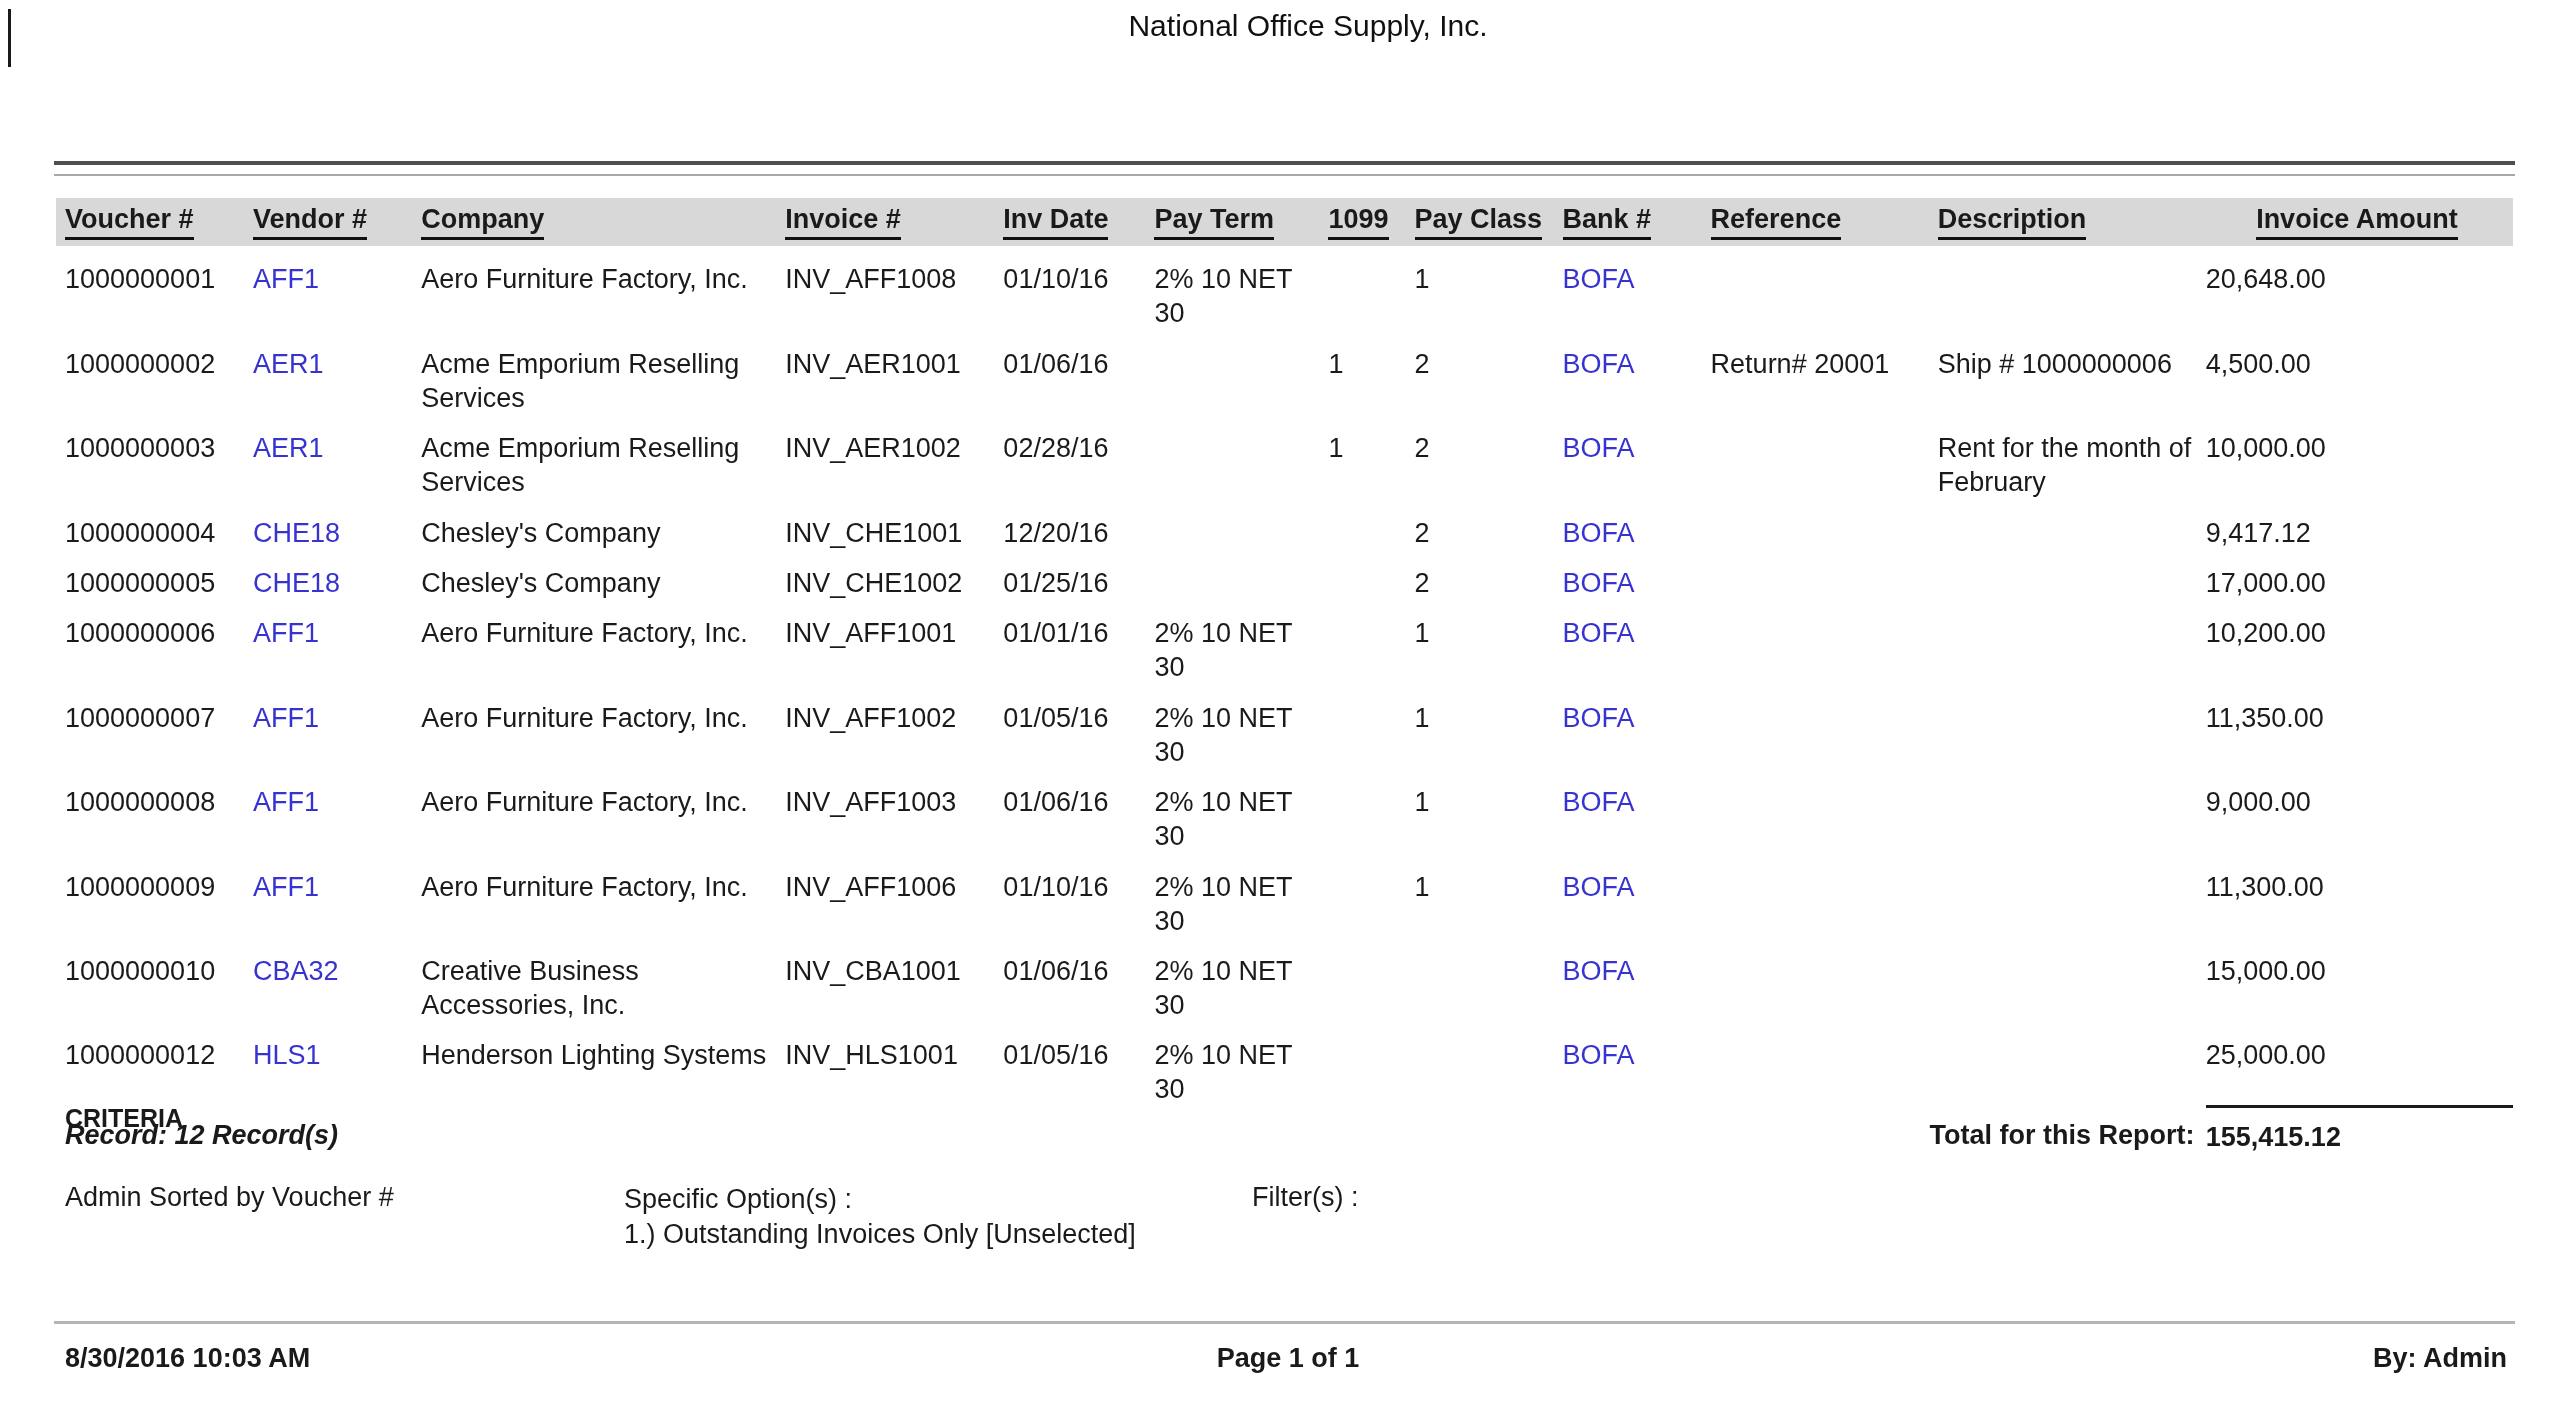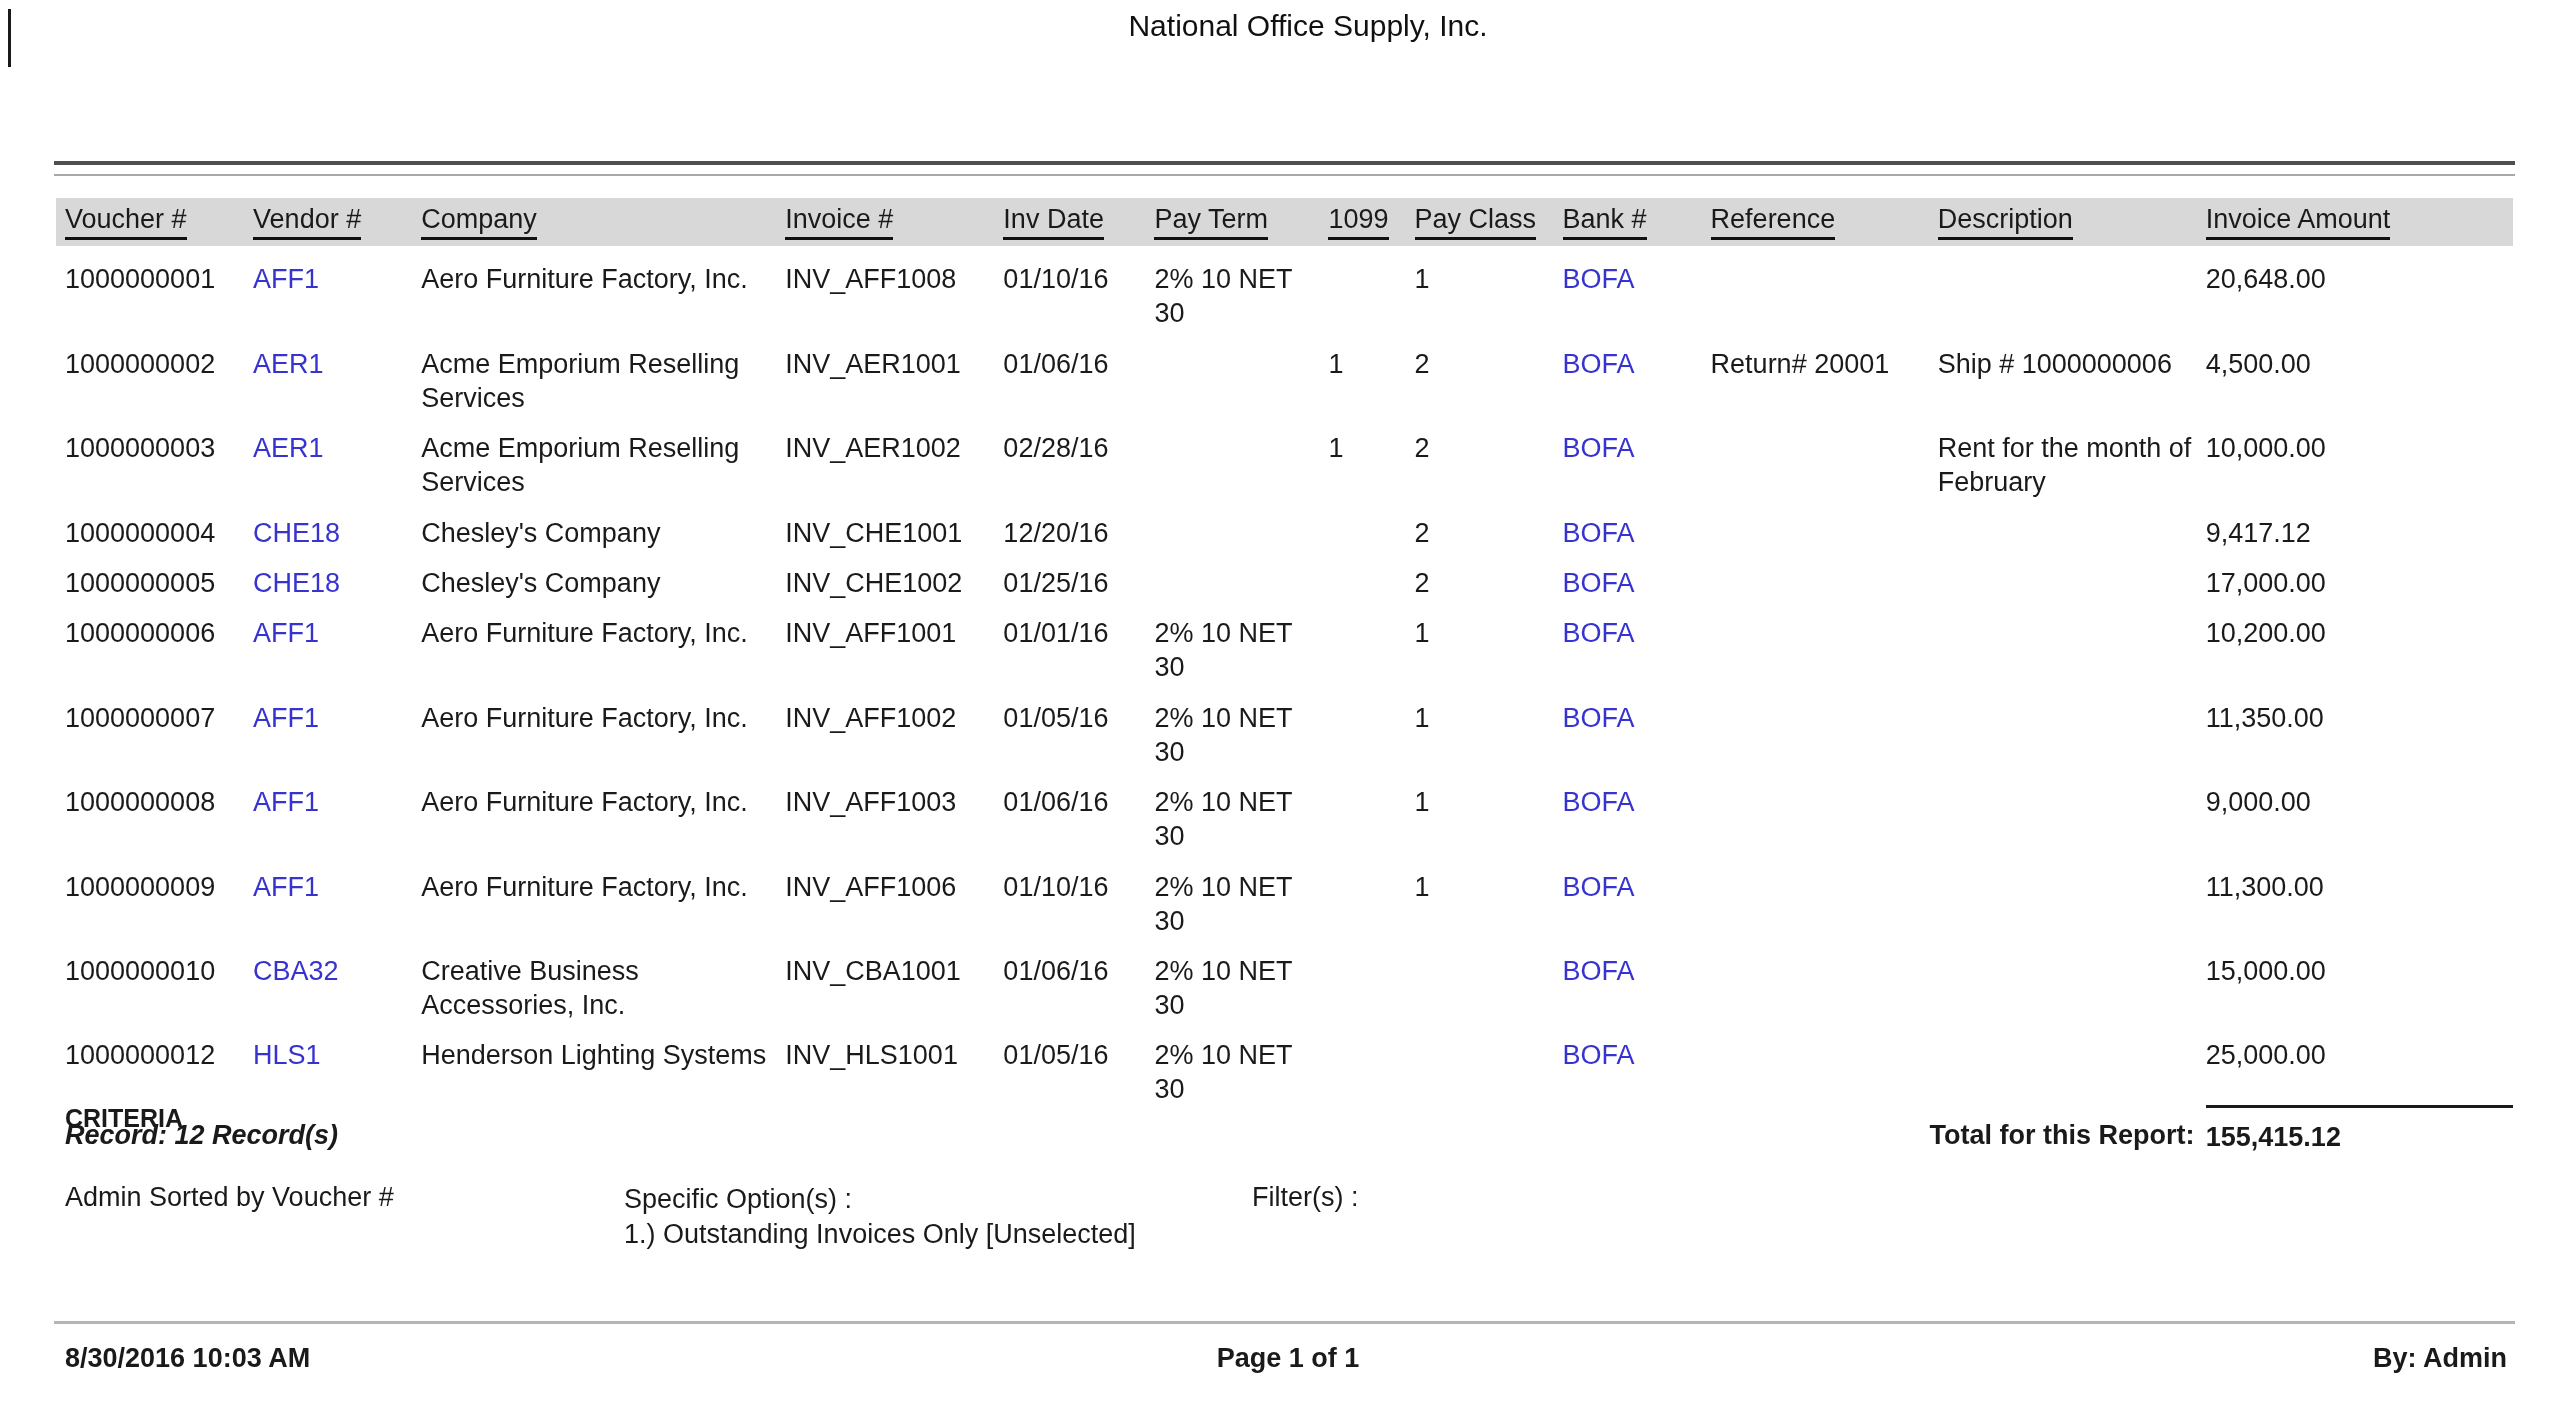--- a/index.html
+++ b/index.html
@@ -26,29 +26,29 @@
   
   table.report {
     position:absolute; top:198px; left:56px;
     width:2457px;
     border-collapse:collapse;
     table-layout:fixed;
     font-size:27px;
   }
   table.report thead tr { background:#d8d8d8; height:48px; }
   table.report th {
-    text-align:left; font-weight:400; vertical-align:middle;
+    text-align:left; font-weight:700; vertical-align:middle;
     padding:0 0 0 0; white-space:nowrap;
   }
   table.report th .hdr {
     display:inline-block;
     border-bottom:3px solid #111;
     padding-bottom:2.2px;
   }
-  table.report th.amount { text-align:left; padding-right:5px; }
+  table.report th.amount { text-align:center; padding-right:5px; }
   table.report td {
     vertical-align:top;
     padding:16.4px 11.2px 0 0;
     line-height:34px;
   }
   table.report td.first { padding-left:9px; }
   table.report th.first .hdr { margin-left:9px; }
   table.report td.amount { padding-right:18.6px; }
   table.report td.blue { color:#3633d0; }
   table.report tfoot td { padding-top:12px; }

